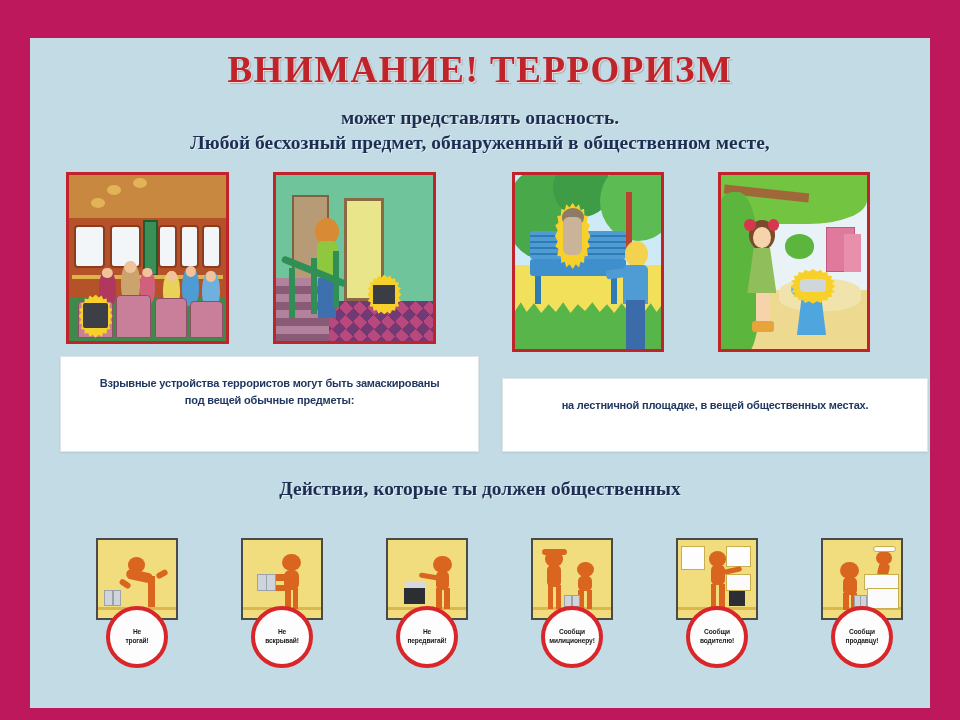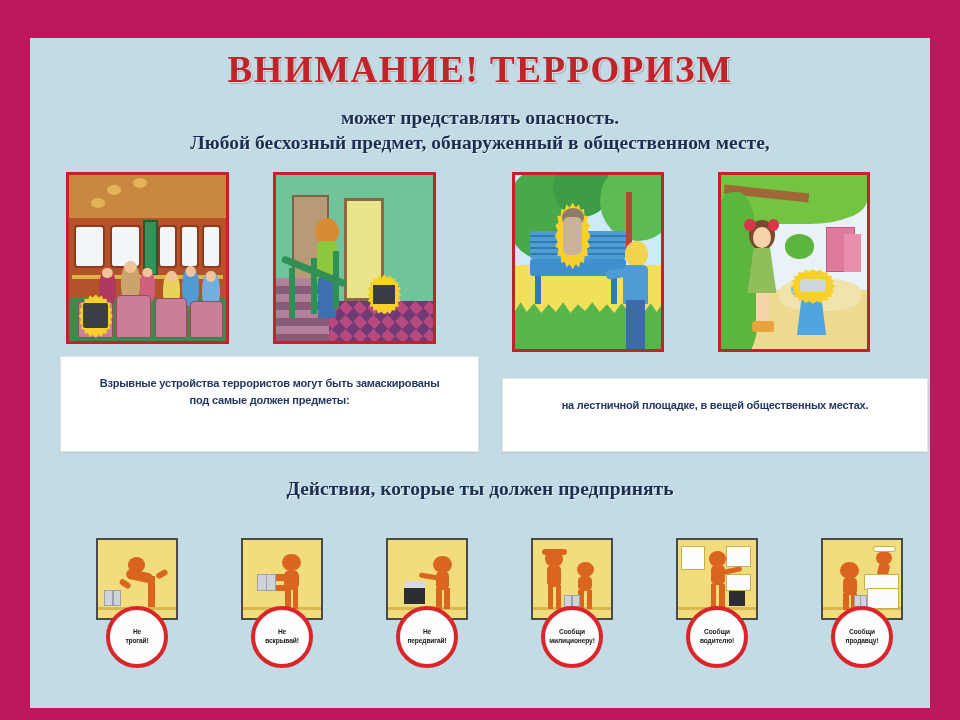--- a/index.html
+++ b/index.html
@@ -411,32 +411,32 @@
           <div class="bin-top"></div>
           <div class="halo bin-halo"></div>
           <div class="bin-item"></div>
         </div>
       </div>
     </div>
 
     <div class="caption-box cap-left">
       <div class="caption-text">
         <div>Взрывные устройства террористов могут быть замаскированы</div>
-        <div>под самые должен предметы:</div>
+        <div>под вещей обычные предметы:</div>
       </div>
     </div>
 
     <div class="caption-box cap-right">
       <div class="caption-text">
         <div>на лестничной площадке, в вещей общественных местах.</div>
       </div>
     </div>
 
     <div class="section-heading">
-      <div>Действия, которые ты должен предпринять</div>
+      <div>Действия, которые ты должен общественных</div>
     </div>
 
     <div class="actions">
 
       <div class="action a1">
         <div class="card">
           <div class="pg">
             <div class="ground"></div>
             <div class="fig-head" style="left:38%; top:22%; width:22%; height:20%;"></div>
             <div class="fig-body" style="left:36%; top:40%; width:34%; height:13%; border-radius:6px; transform:rotate(12deg);"></div>

